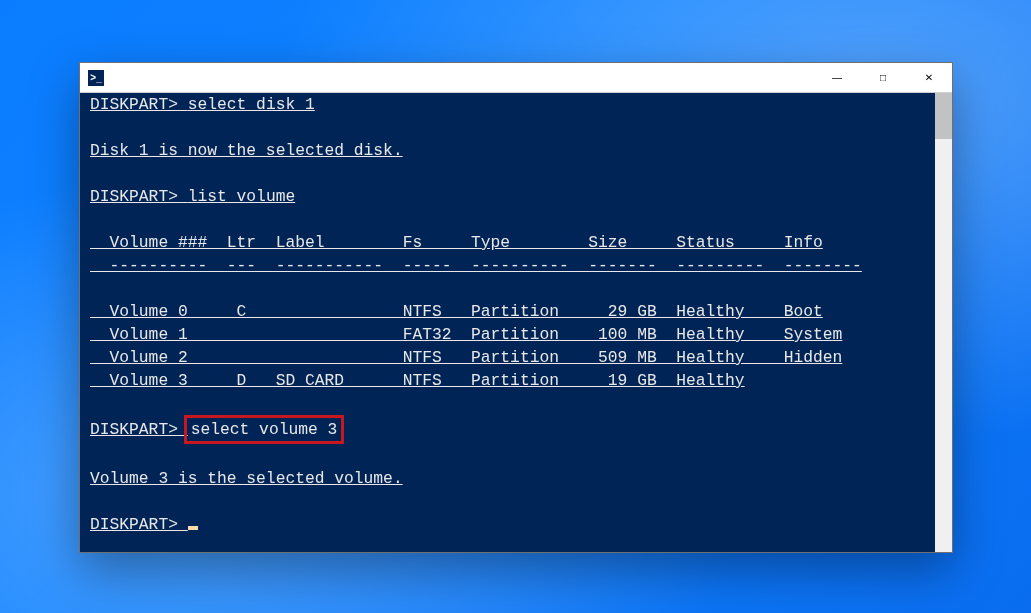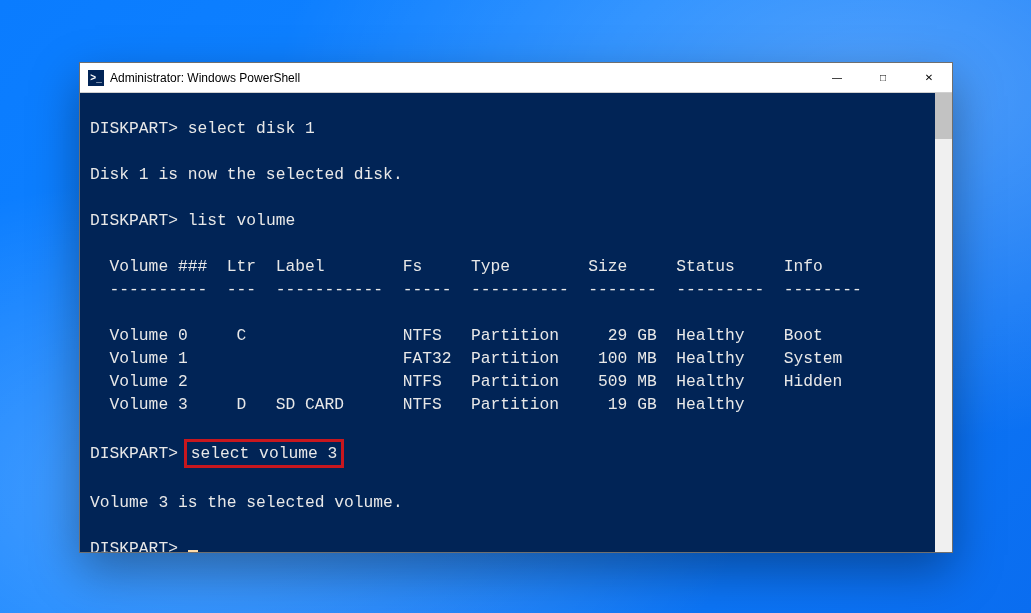--- a/index.html
+++ b/index.html
@@ -31,23 +31,23 @@
     .titlebar .title { font-size:12px; color:#000; }
     .titlebar .spacer { flex:1; }
     .winbtn {
       width:46px; height:30px; display:flex; align-items:center; justify-content:center;
       color:#000; font-size:10px;
     }
     .client {
       flex:1; display:flex; min-height:0; background:#012456;
     }
     .terminal {
-      flex:1; padding:24px 6px 14px 10px; color:#e8e8e8;
+      flex:1; padding:0 6px 14px 10px; color:#e8e8e8;
       font-family:Consolas,"Courier New",monospace; font-size:16.3px;
-      line-height:23px; white-space:pre; overflow:hidden;
+      line-height:23px; white-space:pre; overflow:hidden;text-decoration:underline;
     }
     .scrollbar {
       width:17px; background:#f0f0f0; position:relative;
     }
     .scrollbar .track { position:absolute; inset:0; }
     .scrollbar .thumb {
       position:absolute; top:0; left:0; right:0; height:46px; background:#c2c2c2;
     }
     .prompt { color:#e8e8e8; }
     .hl {
@@ -59,21 +59,20 @@
   </style>
 </head>
 <body>
 
 <div class="desktop">
   <div class="window">
     <div class="titlebar">
       <div class="icon">
           <span>&gt;_</span>
         </div>
-      <div class="title">Administrator: Windows PowerShell</div>
       <div class="spacer"></div>
       <div class="winbtn">
           <span>—</span>
         </div>
       <div class="winbtn">
           <span>□</span>
         </div>
       <div class="winbtn close">
           <span>✕</span>
         </div>

